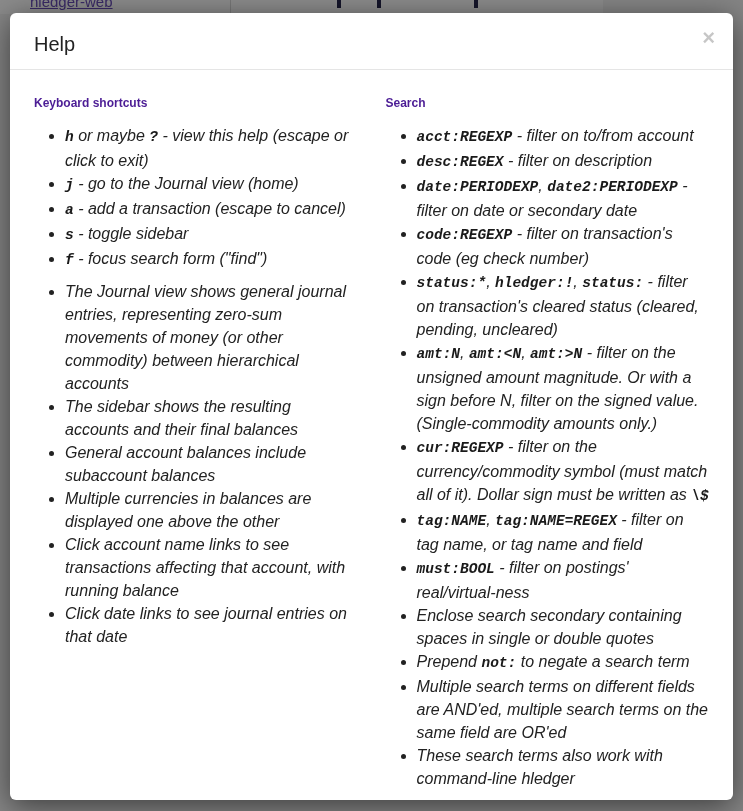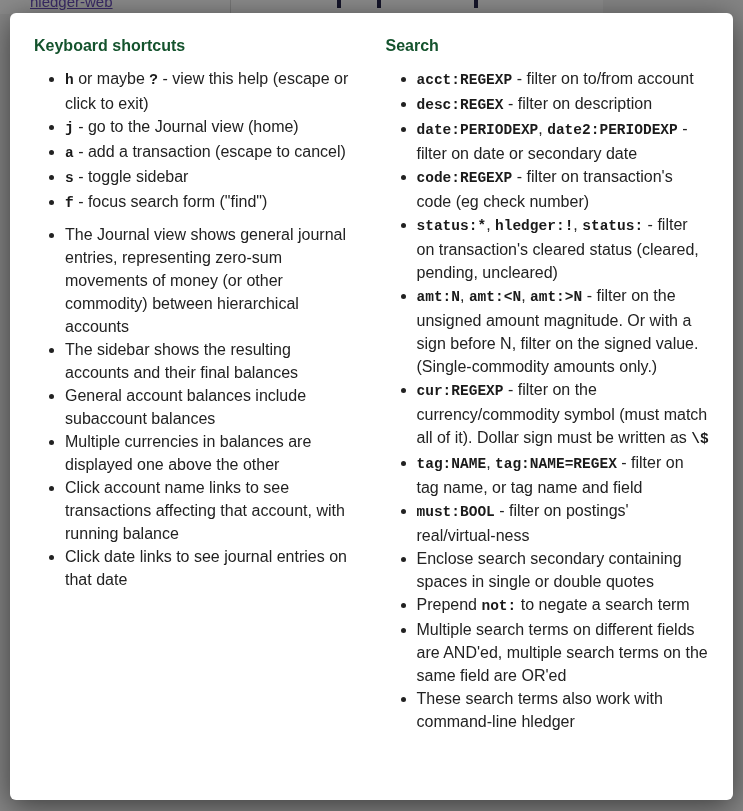--- a/index.html
+++ b/index.html
@@ -42,26 +42,26 @@
     color:#000; opacity:0.22;
     font-family:"Liberation Sans", sans-serif;
   }
   .modal-body {
     padding:14px 24px 20px 24px;
     display:flex; gap:28px;
   }
   .col { flex:1 1 0; min-width:0; }
 
   .section-heading {
-    font-size:16px; font-weight:bold; color:#14532d;
+    font-size:12px; font-weight:bold; color:#4c1d95;
     margin:8px 0 10px 0; line-height:22px;
   }
   .section + .section .section-heading { margin-top:24px; }
 
-  ul.help-list { margin:0 0 8px 0; padding-left:31px; list-style:disc; }
+  ul.help-list { margin:0 0 8px 0; padding-left:31px; list-style:disc;font-style:italic; }
   ul.help-list li {
     font-size:16px; line-height:23px; color:#222;
     margin:0;
   }
   ul.help-list li code {
     font-family:"Liberation Mono", monospace;
     font-weight:bold; font-size:14.5px; color:#1a1a1a;
     background:none;
   }
 </style>
@@ -70,20 +70,24 @@
 
 <div class="bg-strip">
   <a class="bg-brand">hledger-web</a>
   <div class="bg-vline"></div>
   <div class="bg-stem s1"></div>
   <div class="bg-stem s2"></div>
   <div class="bg-stem s3"></div>
 </div>
 
 <div class="modal">
+  <div class="modal-header">
+    <div class="modal-title">Help</div>
+    <button class="close-btn">×</button>
+  </div>
   <div class="modal-body">
 
     <div class="col">
       <div class="section">
         <div class="section-heading">Keyboard shortcuts</div>
         <ul class="help-list">
             <li><code>h</code><span> or maybe </span><code>?</code><span> - view this help (escape or click to exit)</span></li>
             <li><code>j</code><span> - go to the Journal view (home)</span></li>
             <li><code>a</code><span> - add a transaction (escape to cancel)</span></li>
             <li><code>s</code><span> - toggle sidebar</span></li>

